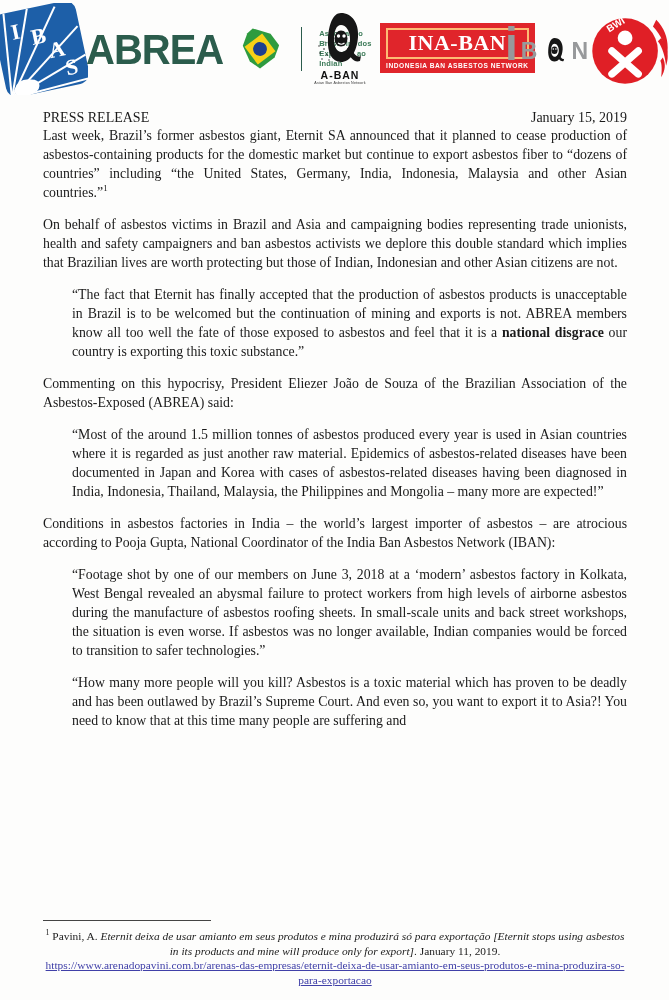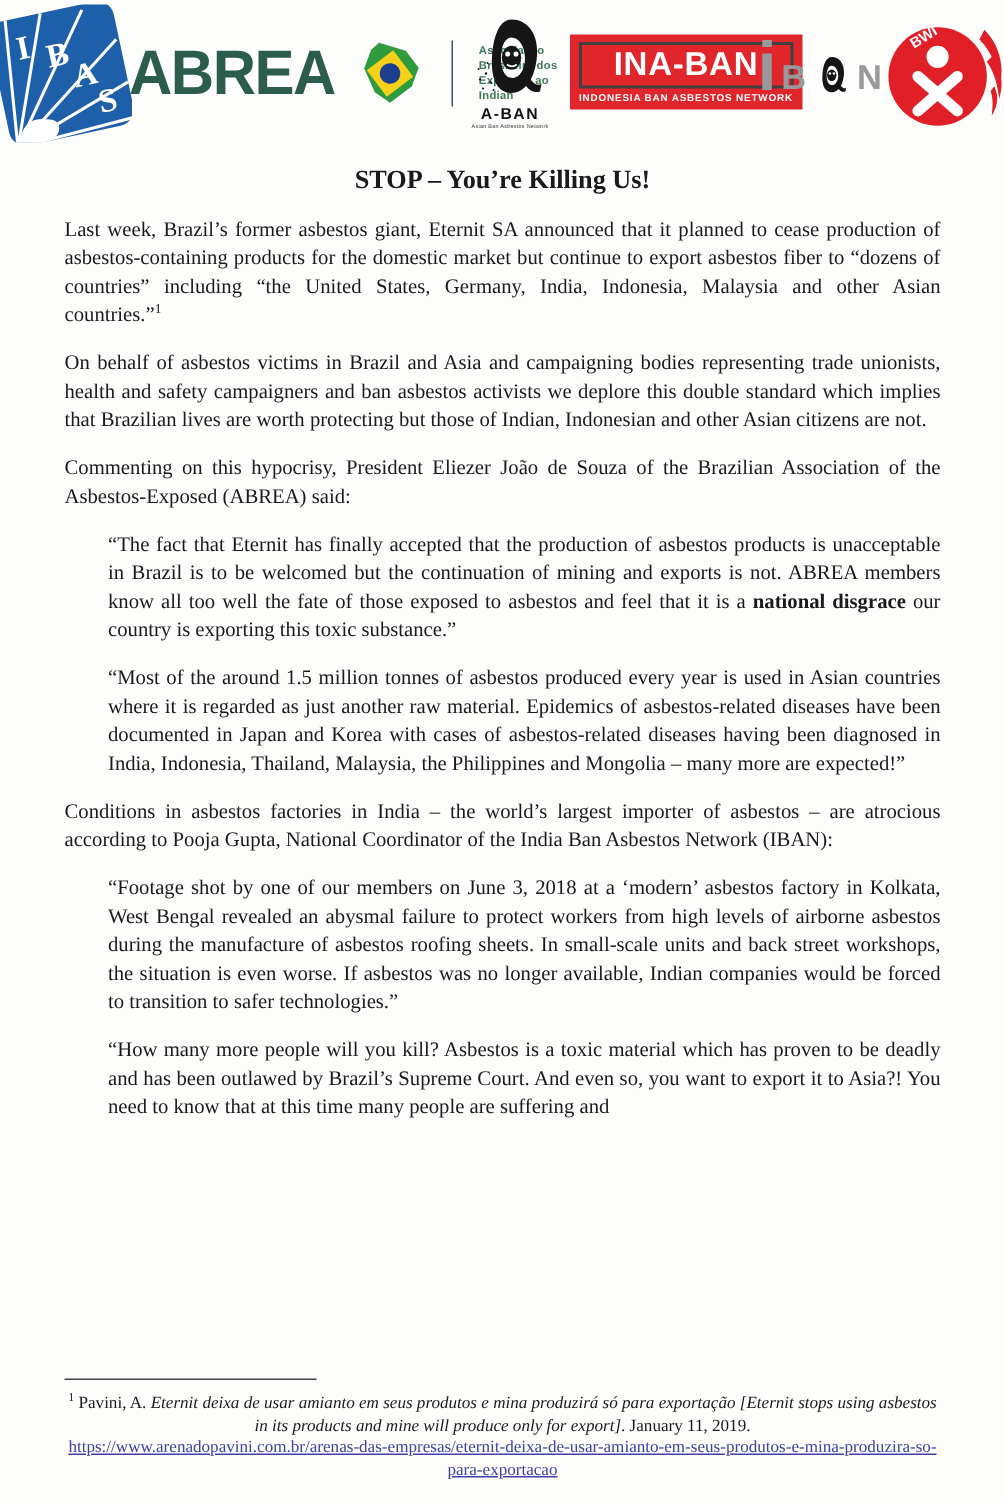--- a/index.html
+++ b/index.html
@@ -36,22 +36,22 @@
 
   .logo-aban { position: absolute; left: 306px; top: 4px; width: 68px; text-align: center; }
   .aban-word {
     font-family: "Liberation Sans", sans-serif; font-weight: 800;
     font-size: 10.5px; color: #111; letter-spacing: 1px; margin-top: -1px;
   }
   .aban-sub { font-family: "Liberation Sans", sans-serif; font-size: 3.6px; color: #333; letter-spacing: 0.2px; }
 
   .logo-inaban { position: absolute; left: 380px; top: 17px; background: #e0252b; padding: 5px 6px 4px; text-align: center; }
   .inaban-box {
-    border: 2px solid #404040; padding: 1px 8px 2px;
-    color: #fff; font-family: Liberation Sans, sans-serif;
+    border: 2px solid #fdba74; padding: 1px 8px 2px;
+    color: #fff; font-family: Liberation Serif, serif;
     font-weight: 800; font-size: 22px; letter-spacing: 0.5px; line-height: 1.1;
   }
   .inaban-sub {
     color: #fff; font-family: "Liberation Sans", sans-serif; font-weight: bold;
     font-size: 6.6px; letter-spacing: 0.55px; margin-top: 3px; white-space: nowrap;
   }
 
   .logo-iban { position: absolute; left: 505px; top: 20px; display: flex; align-items: flex-end; }
   .iban-i { font-family: "Liberation Sans", sans-serif; font-weight: 800; font-size: 46px; line-height: 0.82; color: #97999b; }
   .iban-letter { font-family: "Liberation Sans", sans-serif; font-weight: 800; font-size: 23px; line-height: 1; color: #97999b; margin: 0 3px 1px; }
@@ -176,30 +176,33 @@
       <path d="M90,58 C94,66 93,74 88,82 C89,74 89,66 87,62 Z" fill="#e01f26"></path>
       <circle cx="44" cy="34" r="9" fill="#ffffff"></circle>
       <g stroke="#ffffff" stroke-width="9" stroke-linecap="round">
         <line x1="28" y1="50" x2="60" y2="78"></line>
         <line x1="60" y1="50" x2="28" y2="78"></line>
       </g>
       <text x="22" y="26" transform="rotate(-32 26 22)" fill="#ffffff" font-family="Liberation Sans, sans-serif" font-weight="bold" font-size="12">BWI</text>
     </svg>
   </header>
 
-
-  <h1 class="doc-title">STOP – You’re Killing Us!</h1>
+  <div class="pr-row">
+    <span>PRESS RELEASE</span>
+    <span>January 15, 2019</span>
+  </div>
+
 
   <p class="body-p"><span>Last week, Brazil’s former asbestos giant, Eternit SA announced that it planned to cease production of asbestos-containing products for the domestic market but continue to export asbestos fiber to “dozens of countries” including “the United States, Germany, India, Indonesia, Malaysia and other Asian countries.”</span><sup class="fn-ref">1</sup></p>
 
   <p class="body-p">On behalf of asbestos victims in Brazil and Asia and campaigning bodies representing trade unionists, health and safety campaigners and ban asbestos activists we deplore this double standard which implies that Brazilian lives are worth protecting but those of Indian, Indonesian and other Asian citizens are not.</p>
 
+  <p class="body-p quote"><span>“The fact that Eternit has finally accepted that the production of asbestos products is unacceptable in Brazil is to be welcomed but the continuation of mining and exports is not. ABREA members know all too well the fate of those exposed to asbestos and feel that it is a </span><b>national disgrace</b><span> our country is exporting this toxic substance.”</span></p>
+
   <p class="body-p">Commenting on this hypocrisy, President Eliezer João de Souza of the Brazilian Association of the Asbestos-Exposed (ABREA) said:</p>
-
-  <p class="body-p quote"><span>“The fact that Eternit has finally accepted that the production of asbestos products is unacceptable in Brazil is to be welcomed but the continuation of mining and exports is not. ABREA members know all too well the fate of those exposed to asbestos and feel that it is a </span><b>national disgrace</b><span> our country is exporting this toxic substance.”</span></p>
 
 
   <p class="body-p quote">“Most of the around 1.5 million tonnes of asbestos produced every year is used in Asian countries where it is regarded as just another raw material. Epidemics of asbestos-related diseases have been documented in Japan and Korea with cases of asbestos-related diseases having been diagnosed in India, Indonesia, Thailand, Malaysia, the Philippines and Mongolia – many more are expected!”</p>
 
   <p class="body-p">Conditions in asbestos factories in India – the world’s largest importer of asbestos – are atrocious according to Pooja Gupta, National Coordinator of the India Ban Asbestos Network (IBAN):</p>
 
   <p class="body-p quote">“Footage shot by one of our members on June 3, 2018 at a ‘modern’ asbestos factory in Kolkata, West Bengal revealed an abysmal failure to protect workers from high levels of airborne asbestos during the manufacture of asbestos roofing sheets. In small-scale units and back street workshops, the situation is even worse. If asbestos was no longer available, Indian companies would be forced to transition to safer technologies.”</p>
 
 
   <p class="body-p quote">“How many more people will you kill? Asbestos is a toxic material which has proven to be deadly and has been outlawed by Brazil’s Supreme Court. And even so, you want to export it to Asia?! You need to know that at this time many people are suffering and</p>

